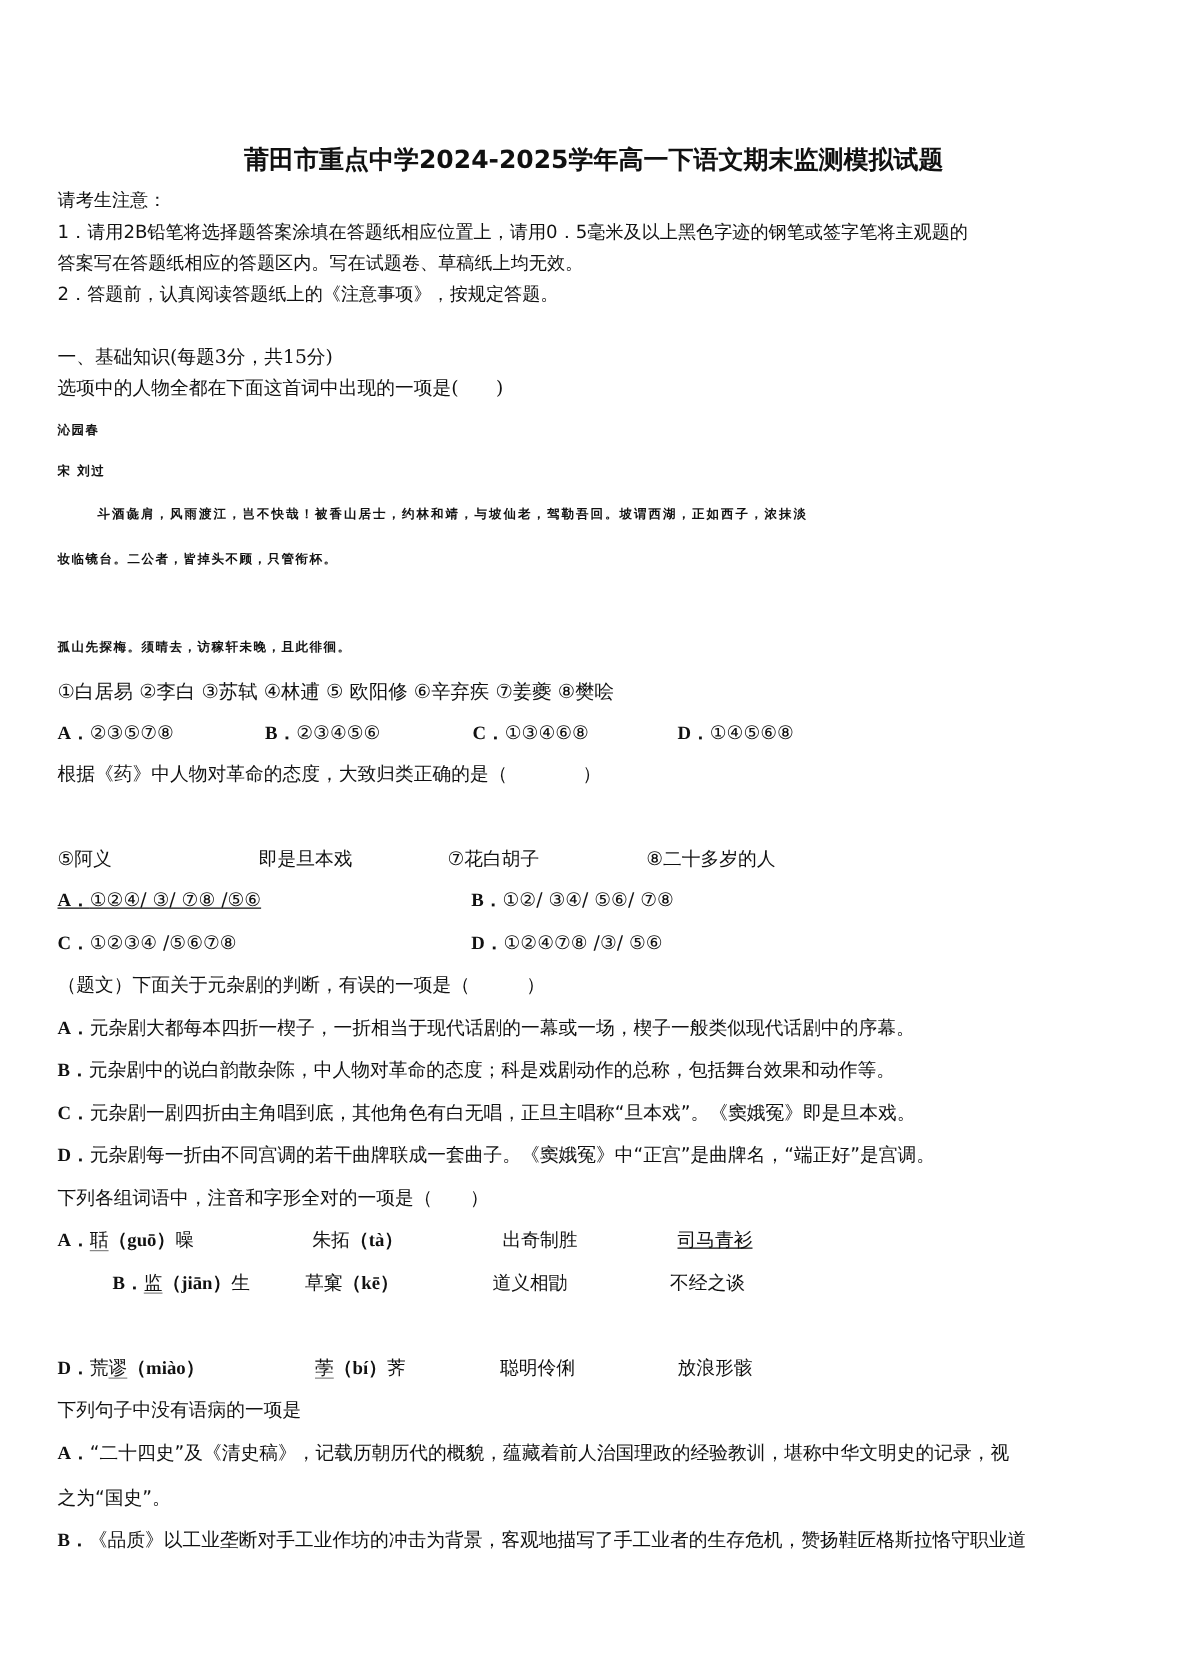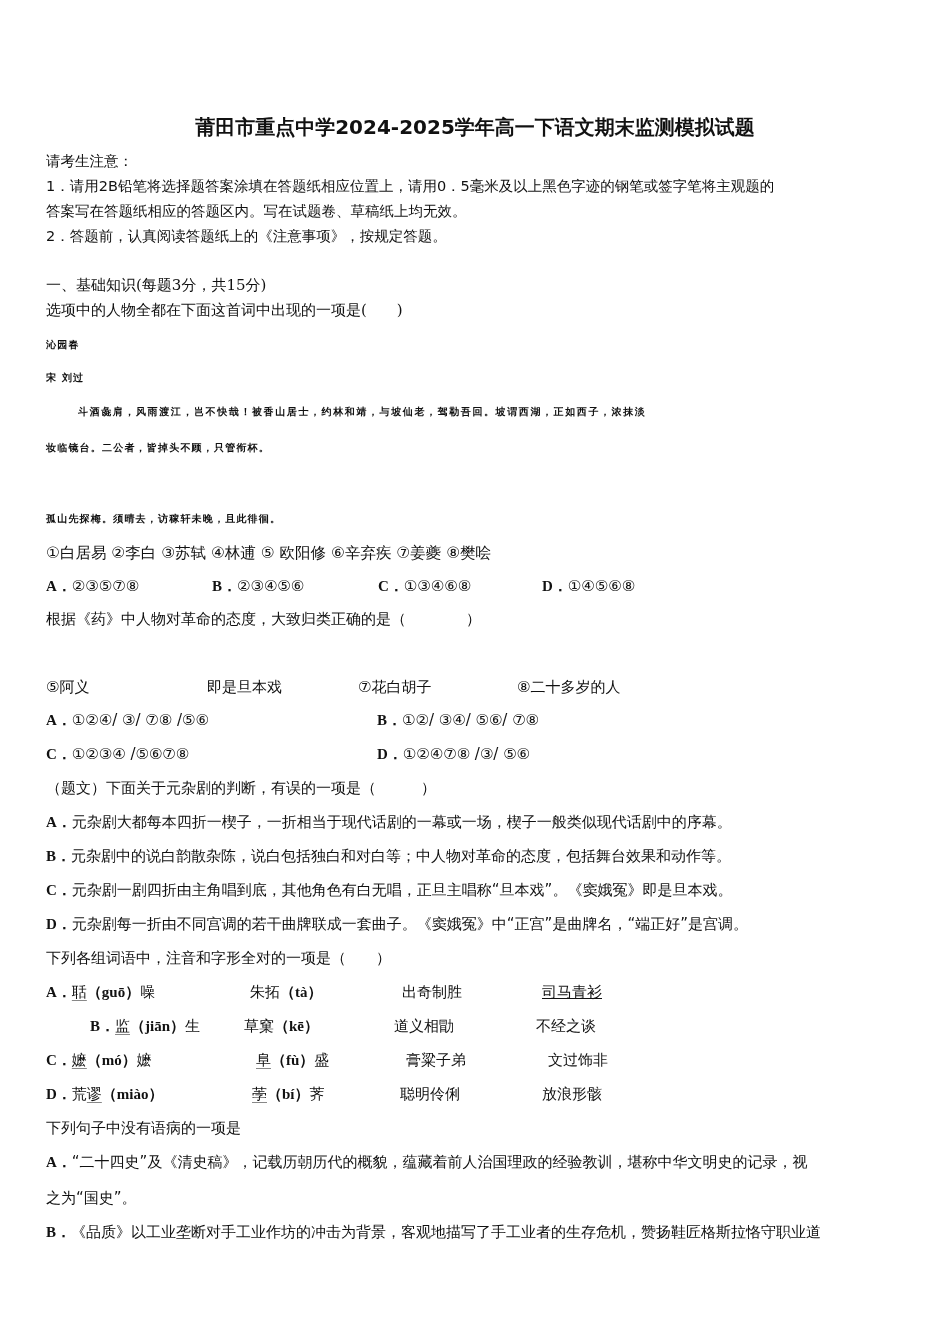--- a/index.html
+++ b/index.html
@@ -81,54 +81,48 @@
   </div>
 
   <div class="line sans" style="top:609px;">根据《药》中人物对革命的态度，大致归类正确的是（　　　　）</div>
   <div class="line cols sans" style="top:677px; width:860px; height:22px;">
     <span class="col" style="left:0px;">⑤阿义</span>
     <span class="col" style="left:161px;">即是旦本戏</span>
     <span class="col" style="left:312px;">⑦花白胡子</span>
     <span class="col" style="left:471px;">⑧二十多岁的人</span>
   </div>
   <div class="line cols" style="top:710px; width:860px; height:22px;">
-    <span class="col" style="left:0px;"><span class="opt-letter">A．</span><span class="sans">①②④/ ③/ ⑦⑧ /⑤⑥</span></span>
+    <span class="col" style="left:0px;text-decoration:underline;"><span class="opt-letter">A．</span><span class="sans">①②④/ ③/ ⑦⑧ /⑤⑥</span></span>
     <span class="col" style="left:331px;"><span class="opt-letter">B．</span><span class="sans">①②/ ③④/ ⑤⑥/ ⑦⑧</span></span>
   </div>
   <div class="line cols" style="top:744px; width:860px; height:22px;">
     <span class="col" style="left:0px;"><span class="opt-letter">C．</span><span class="sans">①②③④ /⑤⑥⑦⑧</span></span>
     <span class="col" style="left:331px;"><span class="opt-letter">D．</span><span class="sans">①②④⑦⑧ /③/ ⑤⑥</span></span>
   </div>
 
   <div class="line sans" style="top:778px;">（题文）下面关于元杂剧的判断，有误的一项是（　　　）</div>
   <div class="line" style="top:812px;"><span class="opt-letter">A．</span><span class="sans">元杂剧大都每本四折一楔子，一折相当于现代话剧的一幕或一场，楔子一般类似现代话剧中的序幕。</span></div>
-  <div class="line" style="top:846px;"><span class="opt-letter">B．</span><span class="sans">元杂剧中的说白韵散杂陈，说白包括独白和对白等；中人物对革命的态度，包括舞台效果和动作等。</span></div>
+  <div class="line" style="top:846px;"><span class="opt-letter">B．</span><span class="sans">元杂剧中的说白韵散杂陈，中人物对革命的态度；科是戏剧动作的总称，包括舞台效果和动作等。</span></div>
   <div class="line" style="top:880px;"><span class="opt-letter">C．</span><span class="sans">元杂剧一剧四折由主角唱到底，其他角色有白无唱，正旦主唱称“旦本戏”。《窦娥冤》即是旦本戏。</span></div>
   <div class="line" style="top:914px;"><span class="opt-letter">D．</span><span class="sans">元杂剧每一折由不同宫调的若干曲牌联成一套曲子。《窦娥冤》中“正宫”是曲牌名，“端正好”是宫调。</span></div>
 
   <div class="line sans" style="top:948px;">下列各组词语中，注音和字形全对的一项是（　　）</div>
 
   <div class="line cols" style="top:982px; width:860px; height:22px;">
     <span class="col" style="left:0px;"><span class="opt-letter">A．</span><span class="sans u">聒</span><span class="pinyin">（guō）</span><span class="sans">噪</span></span>
     <span class="col" style="left:204px;"><span class="sans">朱</span><span class="sans">拓</span><span class="pinyin">（tà）</span></span>
     <span class="col sans" style="left:356px;">出奇制胜</span>
     <span class="col sans" style="left:496px;text-decoration:underline;">司马青衫</span>
   </div>
   <div class="line cols" style="top:1016px; width:860px; height:22px;">
     <span class="col" style="left:0px;margin-left:44px;"><span class="opt-letter">B．</span><span class="sans u">监</span><span class="pinyin">（jiān）</span><span class="sans">生</span></span>
     <span class="col" style="left:198px;"><span class="sans">草</span><span class="sans">窠</span><span class="pinyin">（kē）</span></span>
     <span class="col sans" style="left:348px;">道义相勖</span>
     <span class="col sans" style="left:490px;">不经之谈</span>
   </div>
-  <div class="line cols" style="top:1050px; width:860px; height:22px;">
-    <span class="col" style="left:0px;"><span class="opt-letter">C．</span><span class="sans u">嬷</span><span class="pinyin">（mó）</span><span class="sans">嬷</span></span>
-    <span class="col" style="left:210px;"><span class="sans u">阜</span><span class="pinyin">（fù）</span><span class="sans">盛</span></span>
-    <span class="col sans" style="left:360px;">膏粱子弟</span>
-    <span class="col sans" style="left:502px;">文过饰非</span>
-  </div>
   <div class="line cols" style="top:1084px; width:860px; height:22px;">
     <span class="col" style="left:0px;"><span class="opt-letter">D．</span><span class="sans">荒</span><span class="sans u">谬</span><span class="pinyin">（miào）</span></span>
     <span class="col" style="left:206px;"><span class="sans u">荸</span><span class="pinyin">（bí）</span><span class="sans">荠</span></span>
     <span class="col sans" style="left:354px;">聪明伶俐</span>
     <span class="col sans" style="left:496px;">放浪形骸</span>
   </div>
 
   <div class="line sans" style="top:1118px;">下列句子中没有语病的一项是</div>
   <div class="line" style="top:1152px;"><span class="opt-letter">A．</span><span class="sans">“二十四史”及《清史稿》，记载历朝历代的概貌，蕴藏着前人治国理政的经验教训，堪称中华文明史的记录，视</span></div>
   <div class="line sans" style="top:1188px;">之为“国史”。</div>

